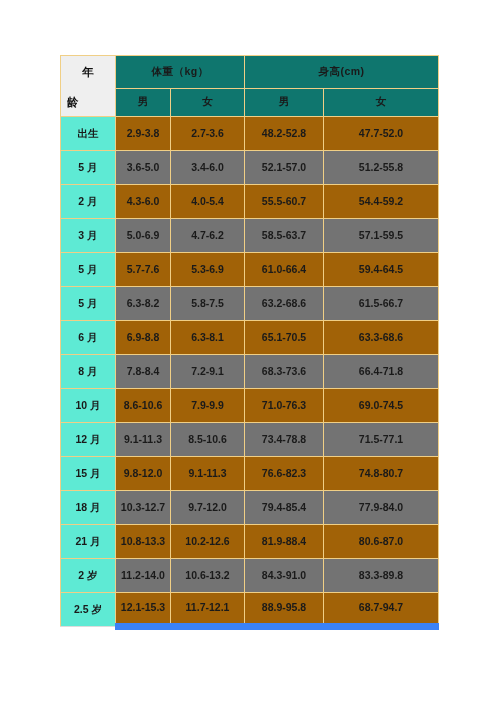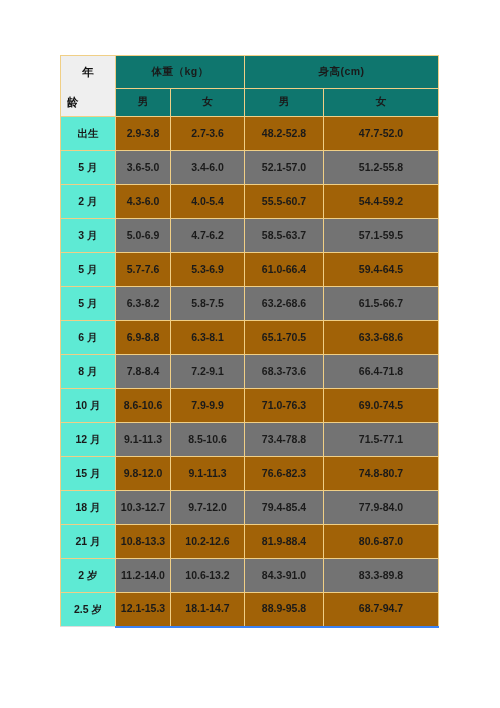--- a/index.html
+++ b/index.html
@@ -112,21 +112,21 @@
     color: #141414;
   }
   tr.band-light td.data { background: #a16207; margin-left: 33px; }
   tr.band-dark  td.data { background: #737373; }
   td.data {
     height: 34px;
     border-color: #f2cf84;
   }
 
   
-  tr.row:last-child td { border-bottom: 2px solid #3b82f6; }
+  tr.row:last-child td { border-bottom: 7px solid #3b82f6; }
   tr.row:last-child td.age-cell { border-bottom: 1px solid #dcdcdc; }
 </style>
 </head>
 <body>
 
 <div id="page">
 
   <div id="growth-table-wrap">
     <table class="growth">
       <colgroup>
@@ -247,21 +247,21 @@
           <tr class="row band-dark">
             <td class="age-cell">2 岁</td>
             <td class="data">11.2-14.0</td>
             <td class="data">10.6-13.2</td>
             <td class="data">84.3-91.0</td>
             <td class="data">83.3-89.8</td>
           </tr>
           <tr class="row band-light">
             <td class="age-cell">2.5 岁</td>
             <td class="data">12.1-15.3</td>
-            <td class="data">18.1-14.7</td>
+            <td class="data">11.7-12.1</td>
             <td class="data">88.9-95.8</td>
             <td class="data">68.7-94.7</td>
           </tr>
         </tbody>
     </table>
   </div>
 
 </div>
 
 </body></html>

